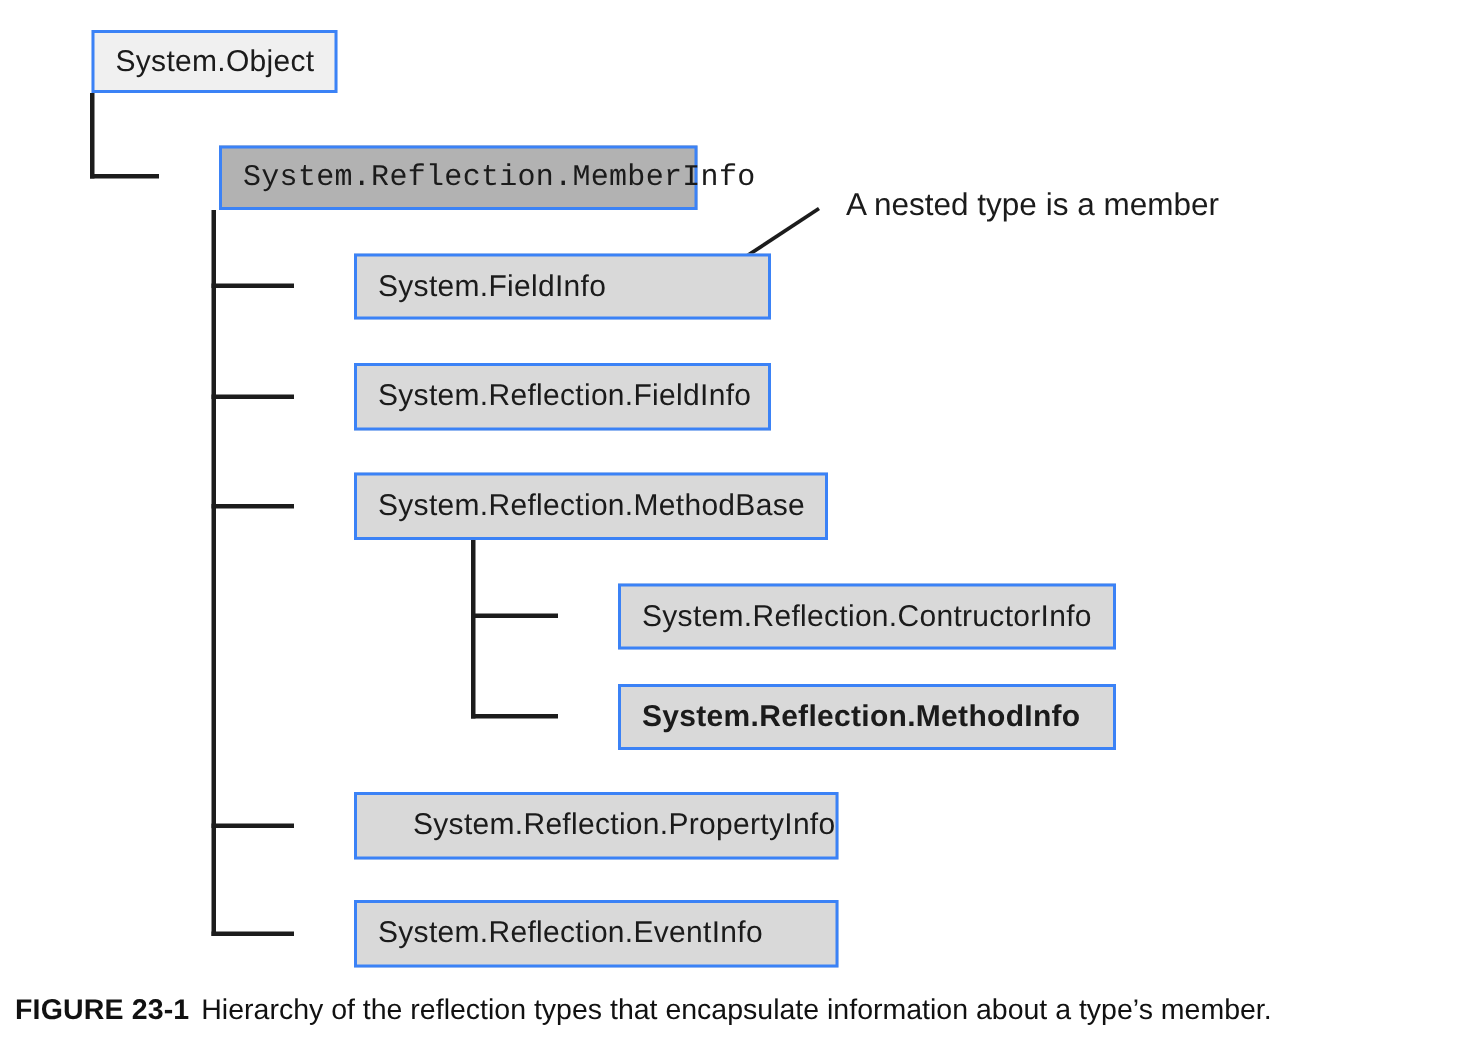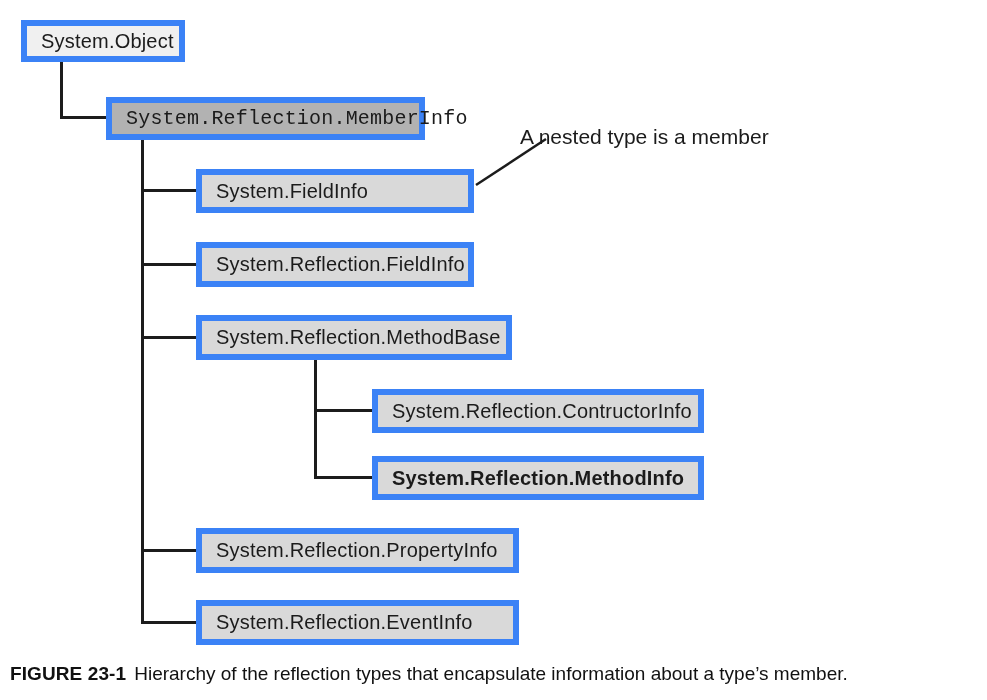--- a/index.html
+++ b/index.html
@@ -11,29 +11,30 @@
   .canvas {
     position: relative;
     width: 987px;
     height: 700px;
     background: #ffffff;
     overflow: hidden;
   }
   .node {
     position: absolute;
     box-sizing: border-box;
-    border: 6px solid #3b82f6;
+    border: 2px solid #3b82f6;
     background: #d9d9d9;
     display: flex;
     align-items: center;
     padding-left: 14px;
     font-size: 20px;
     color: #1b1b1b;
     letter-spacing: 0.2px;
     white-space: nowrap;
+    margin-left: 40px;
   }
   .node.root { background: #f0f0f0; }
   .node.highlight { background: #b2b2b2; font-family: Liberation Mono, monospace; }
   .line {
     position: absolute;
     background: #1c1c1c;
   }
   .annotation-text {
     position: absolute;
     font-size: 21px;
@@ -72,21 +73,21 @@
   <div class="line" style="left:141px; top:549px; width:55px; height:3px;"></div>
   <div class="line" style="left:141px; top:621px; width:55px; height:3px;"></div>
 
   <div class="line" style="left:314px; top:360px; width:3px; height:119px;"></div>
   <div class="line" style="left:314px; top:409px; width:58px; height:3px;"></div>
   <div class="line" style="left:314px; top:476px; width:58px; height:3px;"></div>
 
   <svg class="annotation-svg" style="left:470px; top:130px;" width="90" height="62">
     <line x1="6" y1="55" x2="76" y2="9" stroke="#1c1c1c" stroke-width="2.5"></line>
   </svg>
-  <div class="annotation-text" style="left:520px; top:125px;text-align:center;">A nested type is a member</div>
+  <div class="annotation-text" style="left:564px; top:125px;text-align:center;">A nested type is a member</div>
 
   <div class="node root" style="left:21px; top:20px; width:164px; height:42px;">
     <span>System.Object</span>
   </div>
 
   <div class="node highlight" style="left:106px; top:97px; width:319px; height:43px;">
     <span>System.Reflection.MemberInfo</span>
   </div>
 
   <div class="node" style="left:196px; top:169px; width:278px; height:44px;">
@@ -102,21 +103,21 @@
   </div>
 
   <div class="node" style="left:196px; top:315px; width:316px; height:45px;">
     <span>System.Reflection.MethodBase</span>
   </div>
 
   <div class="node" style="left:372px; top:456px; width:332px; height:44px;font-weight:bold;">
     <span>System.Reflection.MethodInfo</span>
   </div>
 
-  <div class="node" style="left:196px; top:528px; width:323px; height:45px;">
+  <div class="node" style="left:196px; top:528px; width:323px; height:45px;justify-content:flex-end;">
     <span>System.Reflection.PropertyInfo</span>
   </div>
 
   <div class="node" style="left:196px; top:600px; width:323px; height:45px;">
     <span>System.Reflection.EventInfo</span>
   </div>
 
   <div class="caption" style="left:10px; top:663px;">
     <span class="cap-label">FIGURE 23-1</span><span>Hierarchy of the reflection types that encapsulate information about a type’s member.</span>
   </div>

